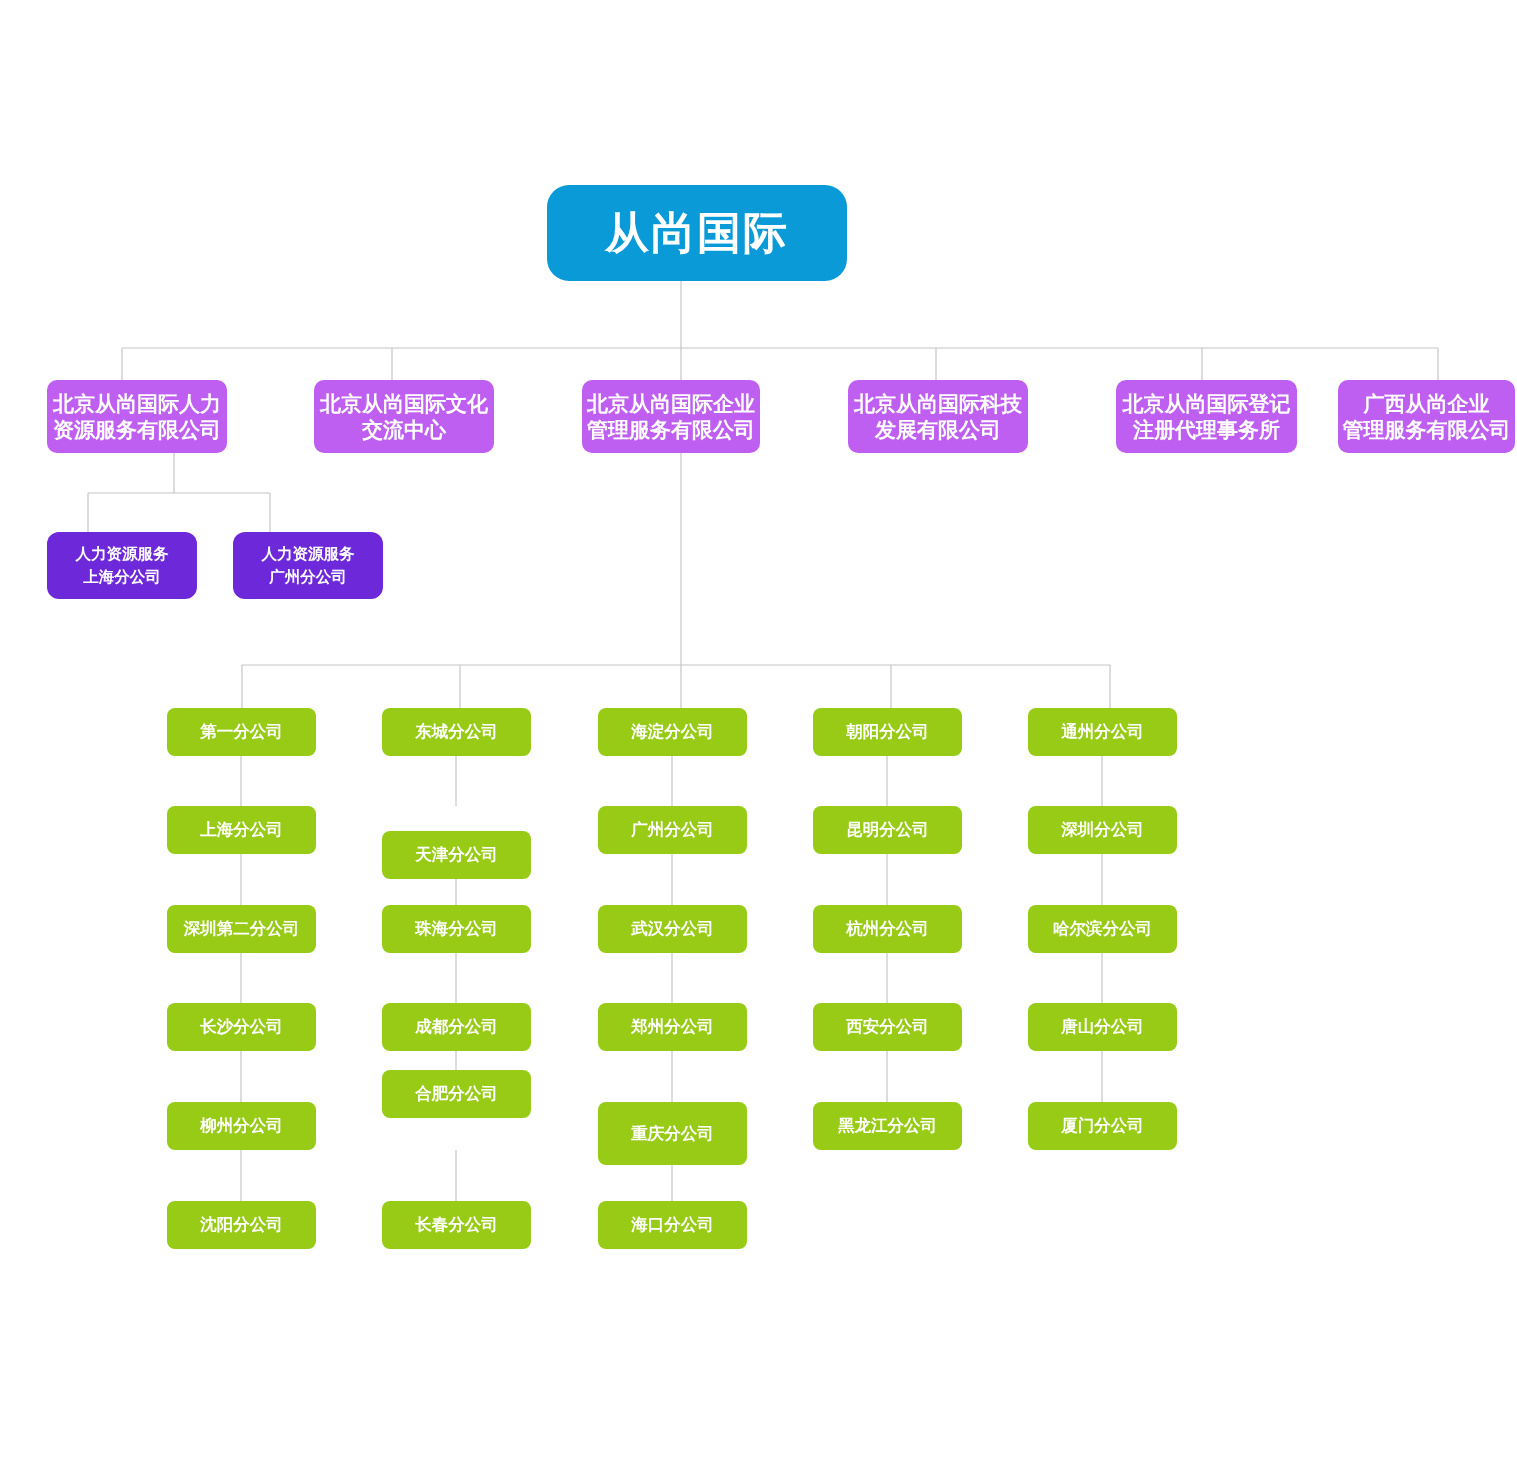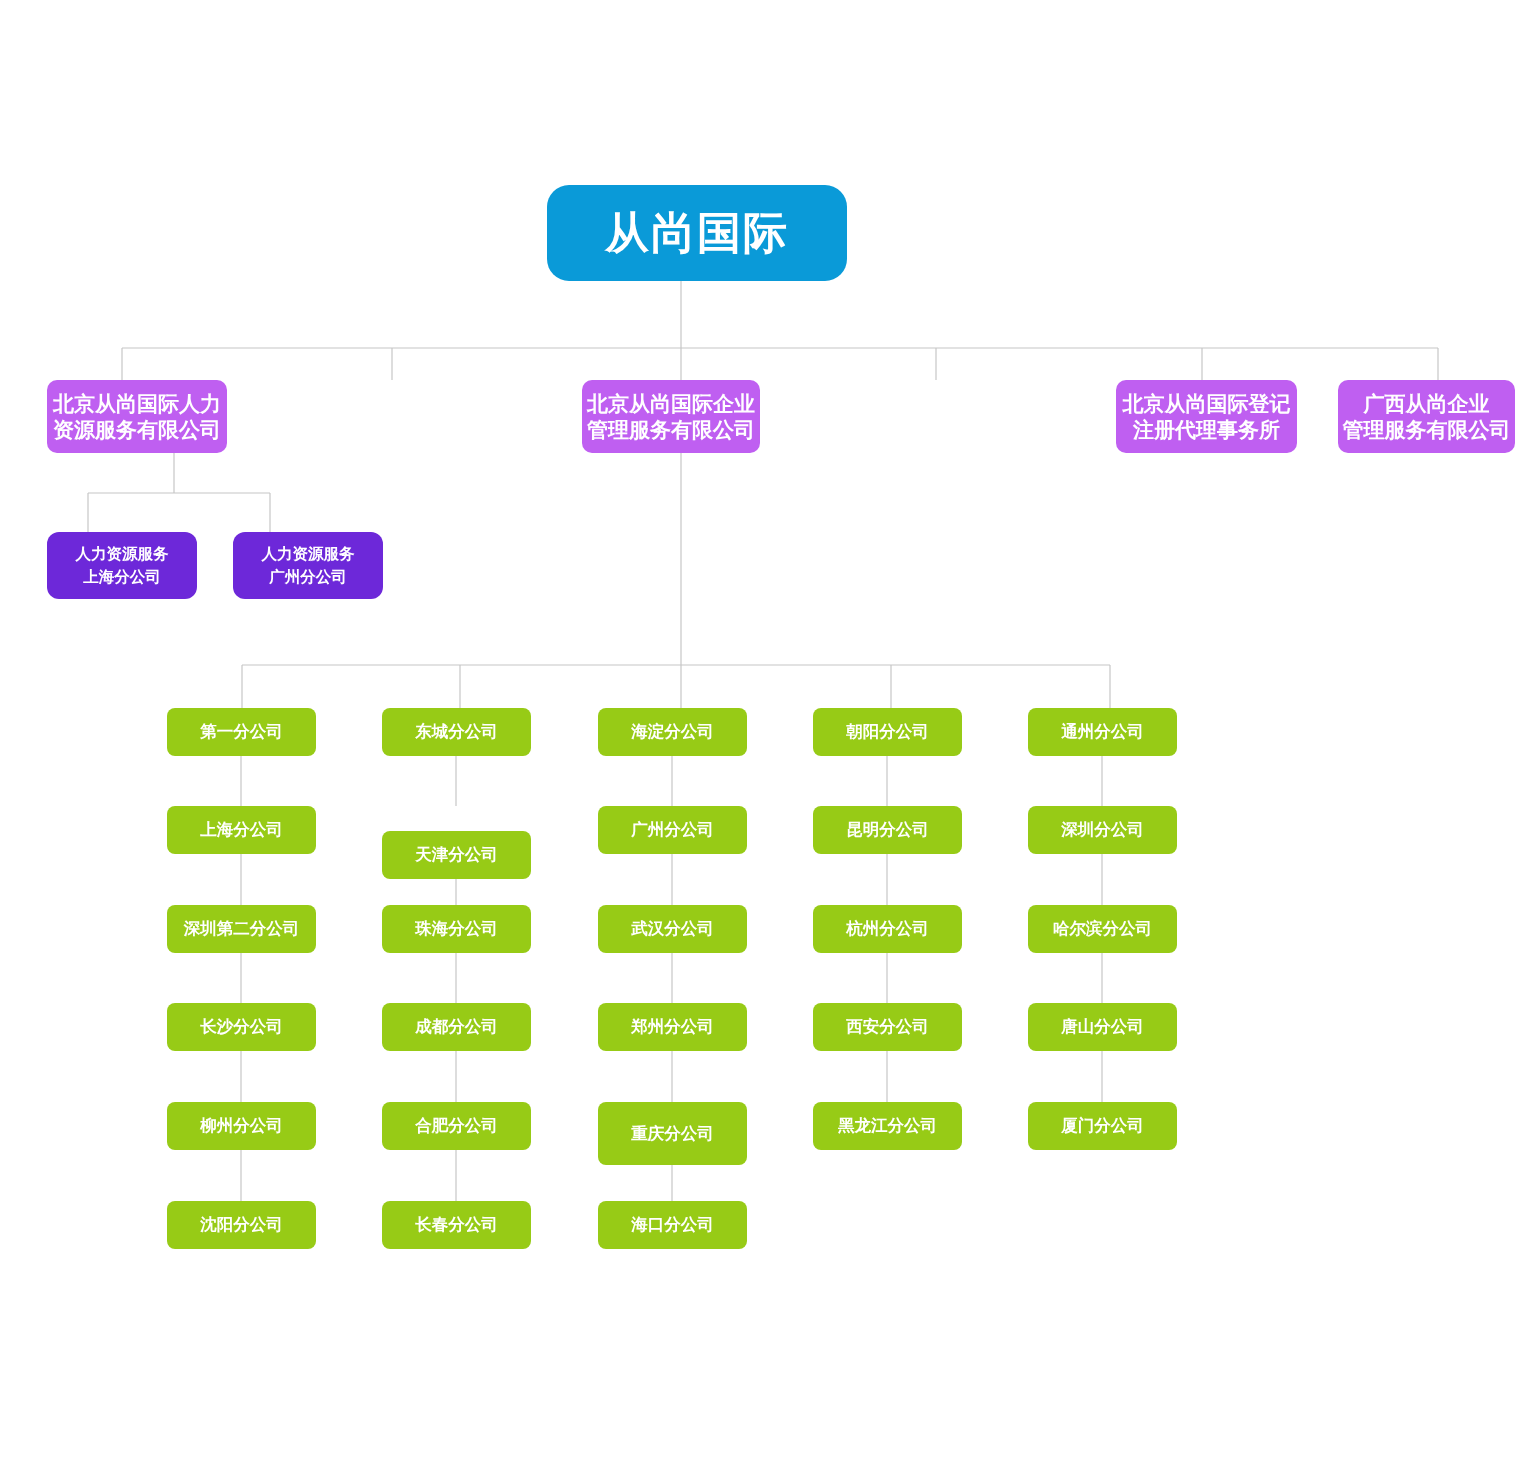--- a/index.html
+++ b/index.html
@@ -107,22 +107,26 @@
     <path d="M1102 756 V806"></path>
       <path d="M1102 854 V905"></path>
       <path d="M1102 953 V1003"></path>
       <path d="M1102 1051 V1102"></path>
   </svg>
 
   <div class="node node-root" style="left:547px; top:171px; width:300px; height:96px;">从尚国际</div>
 
   <div class="node node-subsidiary" style="left:47px;   top:380px; width:180px; height:73px;">北京从尚国际人力
 资源服务有限公司</div>
+  <div class="node node-subsidiary" style="left:314px;  top:380px; width:180px; height:73px;">北京从尚国际文化
+交流中心</div>
   <div class="node node-subsidiary" style="left:582px;  top:380px; width:178px; height:73px;">北京从尚国际企业
 管理服务有限公司</div>
+  <div class="node node-subsidiary" style="left:848px;  top:380px; width:180px; height:73px;">北京从尚国际科技
+发展有限公司</div>
   <div class="node node-subsidiary" style="left:1116px; top:380px; width:181px; height:73px;">北京从尚国际登记
 注册代理事务所</div>
   <div class="node node-subsidiary" style="left:1338px; top:380px; width:177px; height:73px;">广西从尚企业
 管理服务有限公司</div>
 
   <div class="node node-hr" style="left:47px;  top:532px; width:150px; height:67px;">人力资源服务
 上海分公司</div>
   <div class="node node-hr" style="left:233px; top:532px; width:150px; height:67px;">人力资源服务
 广州分公司</div>
 
@@ -130,21 +134,21 @@
   <div class="node node-branch" style="left:167px; top:806px;  width:149px; height:48px;">上海分公司</div>
   <div class="node node-branch" style="left:167px; top:905px;  width:149px; height:48px;">深圳第二分公司</div>
   <div class="node node-branch" style="left:167px; top:1003px; width:149px; height:48px;">长沙分公司</div>
   <div class="node node-branch" style="left:167px; top:1102px; width:149px; height:48px;">柳州分公司</div>
   <div class="node node-branch" style="left:167px; top:1201px; width:149px; height:48px;">沈阳分公司</div>
 
   <div class="node node-branch" style="left:382px; top:708px;  width:149px; height:48px;">东城分公司</div>
   <div class="node node-branch" style="left:382px; top:806px;  width:149px; height:48px;margin-top:25px;">天津分公司</div>
   <div class="node node-branch" style="left:382px; top:905px;  width:149px; height:48px;">珠海分公司</div>
   <div class="node node-branch" style="left:382px; top:1003px; width:149px; height:48px;">成都分公司</div>
-  <div class="node node-branch" style="left:382px; top:1102px; width:149px; height:48px;">合肥分公司</div>
+  <div class="node node-branch" style="left:382px; top:1070px; width:149px; height:48px;">合肥分公司</div>
   <div class="node node-branch" style="left:382px; top:1201px; width:149px; height:48px;">长春分公司</div>
 
   <div class="node node-branch" style="left:598px; top:708px;  width:149px; height:48px;">海淀分公司</div>
   <div class="node node-branch" style="left:598px; top:806px;  width:149px; height:48px;">广州分公司</div>
   <div class="node node-branch" style="left:598px; top:905px;  width:149px; height:48px;">武汉分公司</div>
   <div class="node node-branch" style="left:598px; top:1003px; width:149px; height:48px;">郑州分公司</div>
   <div class="node node-branch" style="left:598px; top:1102px; width:149px; height:63px;">重庆分公司</div>
   <div class="node node-branch" style="left:598px; top:1201px; width:149px; height:48px;">海口分公司</div>
 
   <div class="node node-branch" style="left:813px; top:708px;  width:149px; height:48px;">朝阳分公司</div>

